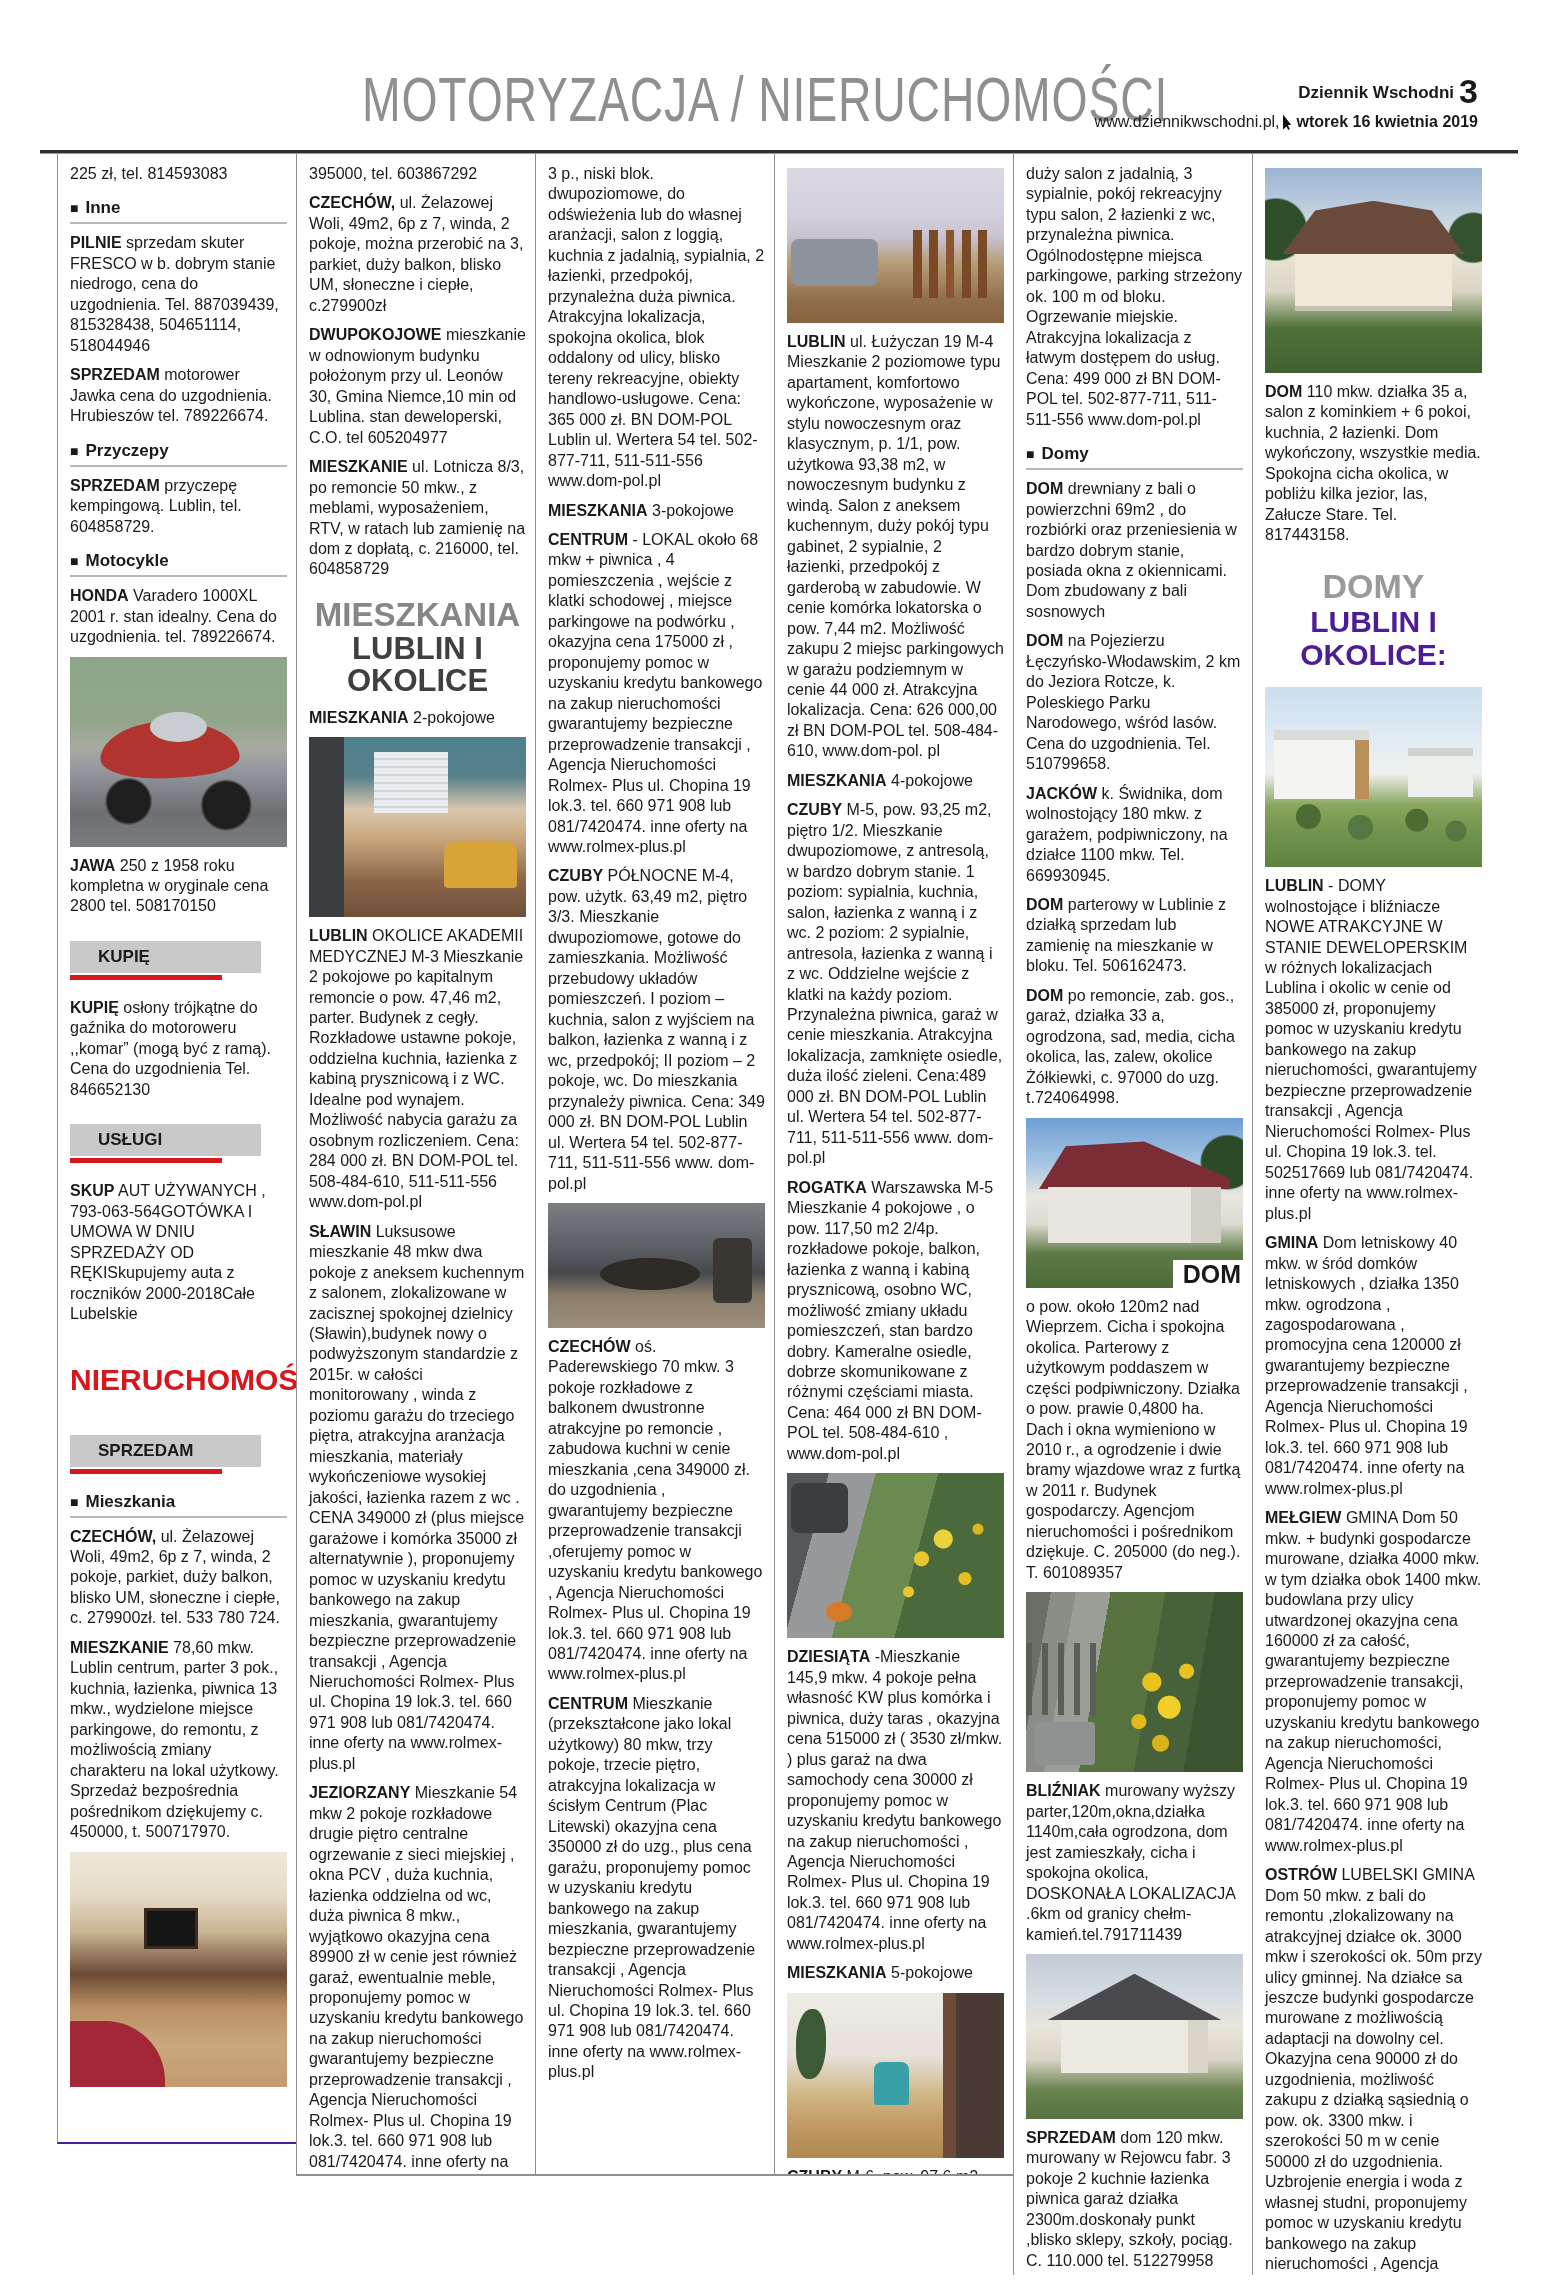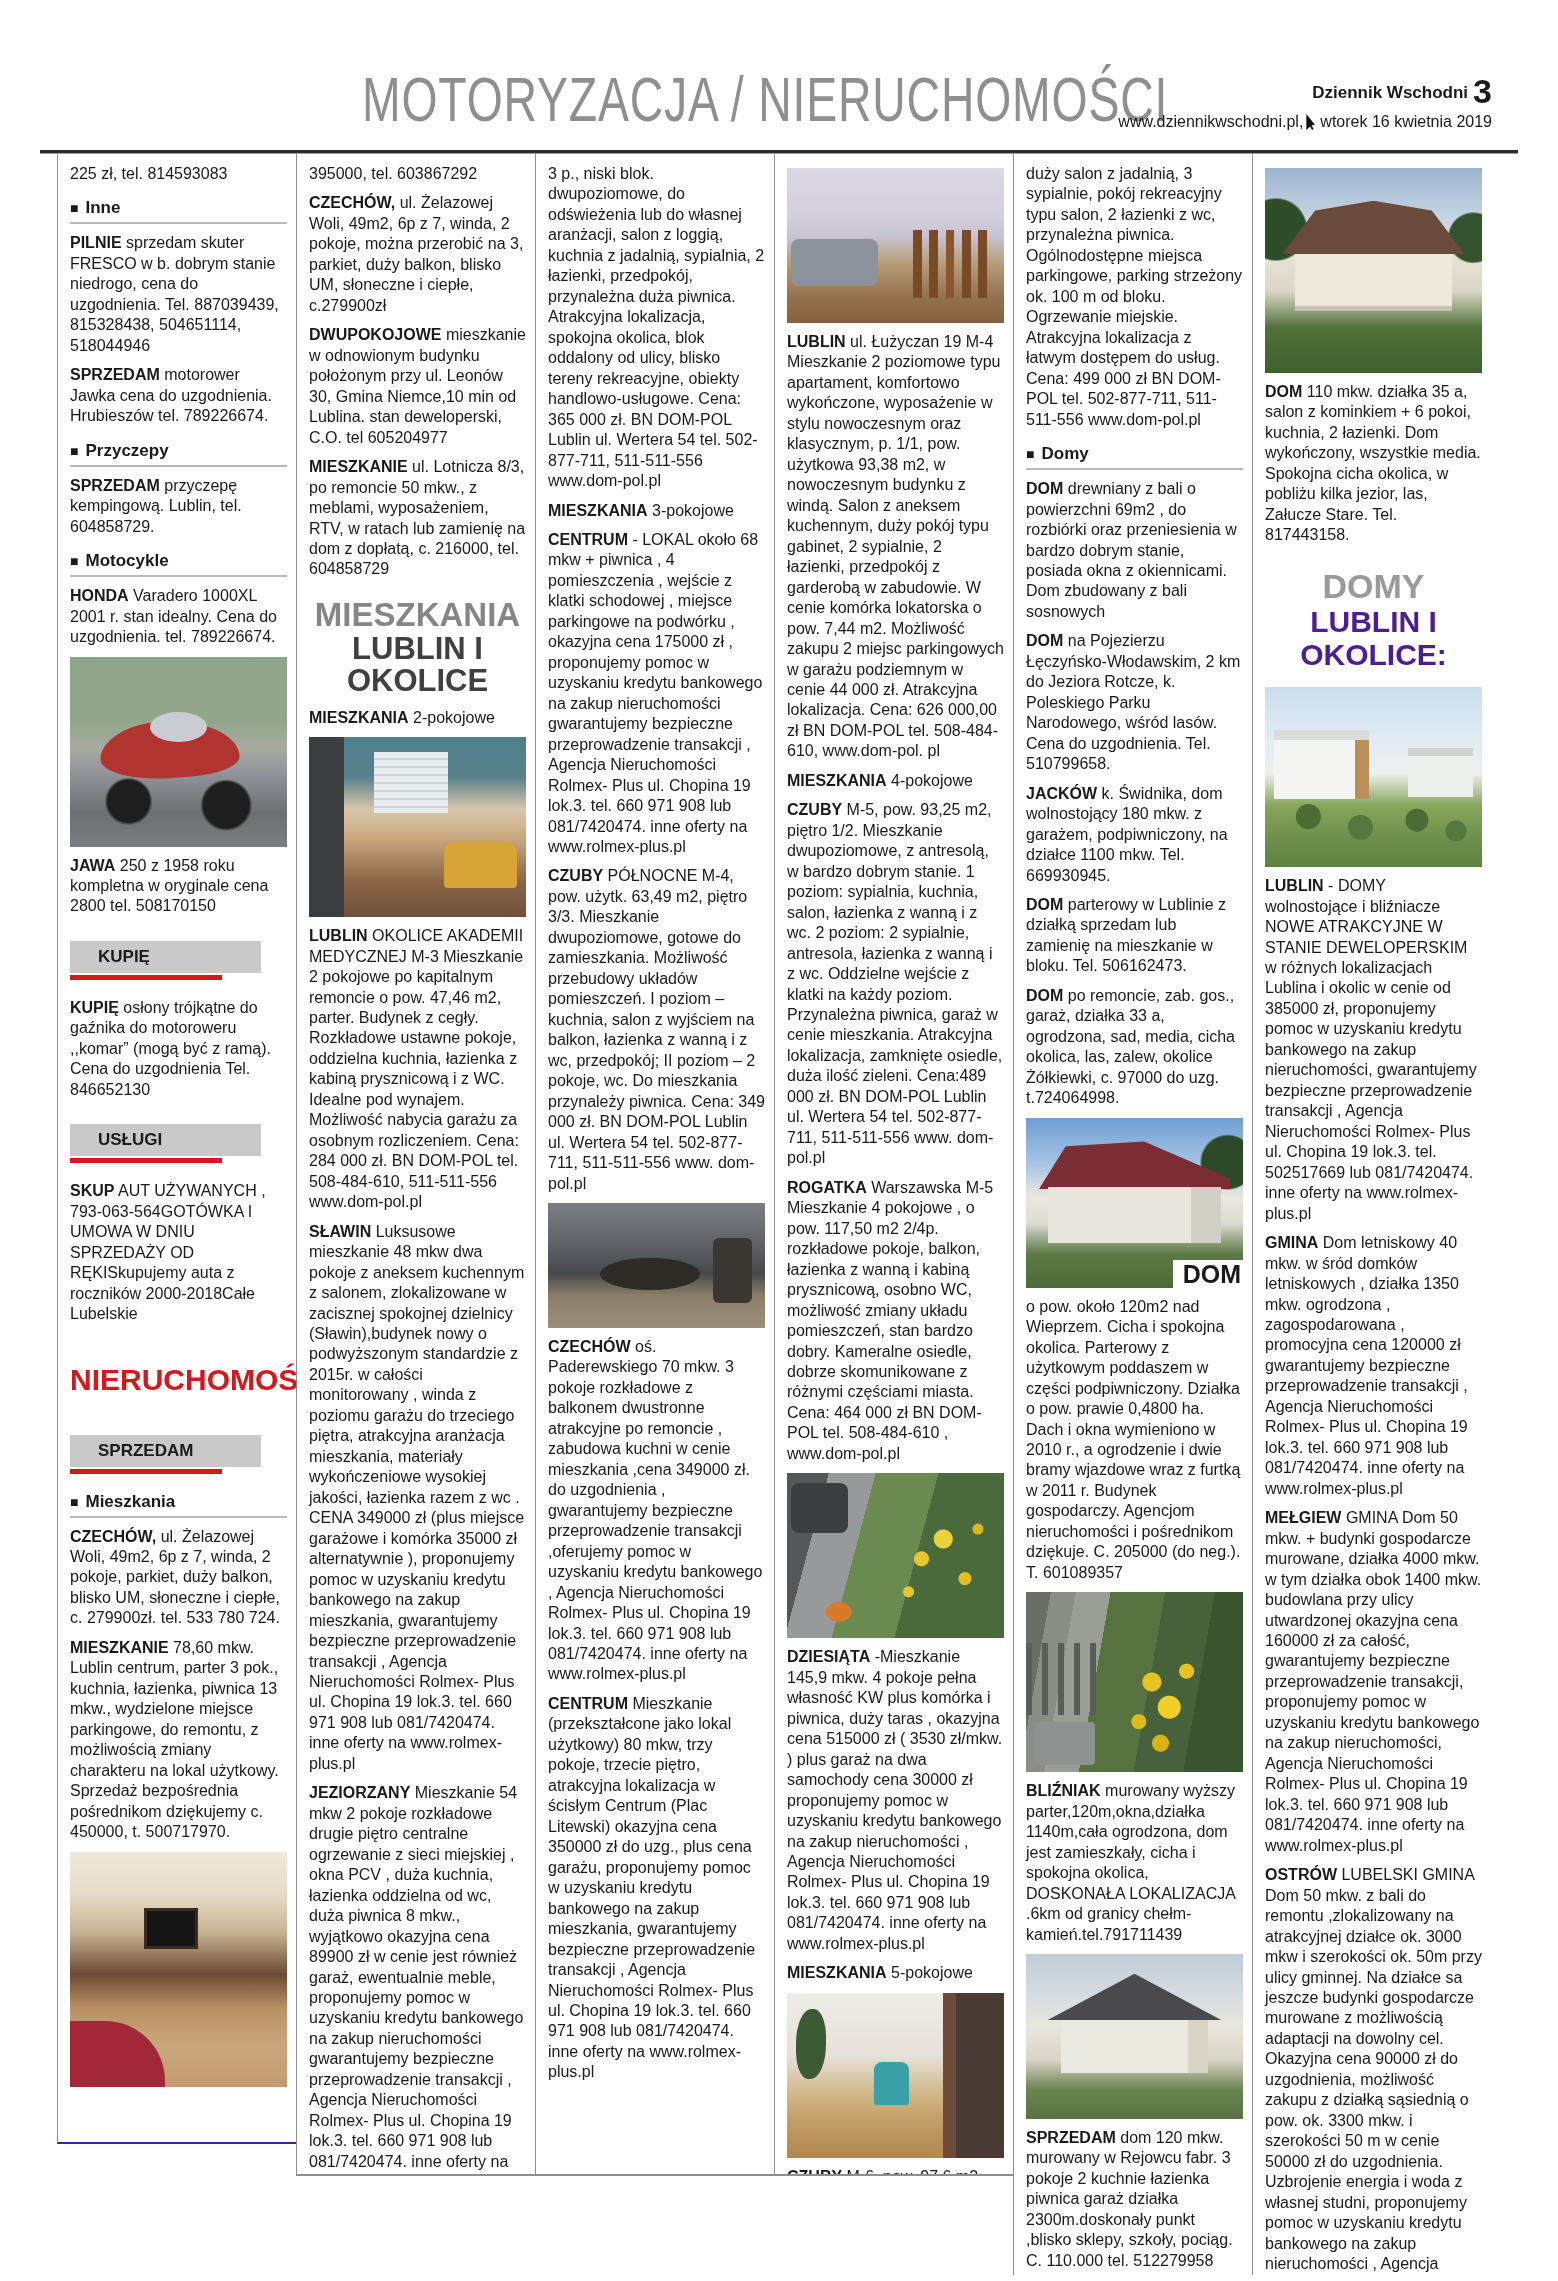--- a/index.html
+++ b/index.html
@@ -2,25 +2,25 @@
 <html><head>
 <meta charset="utf-8">
 <style>
   html,body{margin:0;padding:0;background:#f2f2f2;}
   .page{position:relative;width:1558px;height:2281px;background:#ffffff;overflow:hidden;
         font-family:"Liberation Sans","DejaVu Sans",sans-serif;color:#1a1a1a;}
   
   header{position:relative;height:150px;}
   .section-title{position:absolute;left:362px;top:62px;font-size:58px;font-weight:400;color:#8f8f8f;
         letter-spacing:1px;transform:scale(0.80,1.10);transform-origin:left top;white-space:nowrap;}
-  .masthead{position:absolute;right:66px;top:72px;text-align:right;line-height:1.15;}
+  .masthead{position:absolute;right:80px;top:72px;text-align:right;line-height:1.15;}
   .m-top{font-weight:bold;font-size:17px;}
   .pageno{font-size:34px;font-weight:bold;margin-left:5px;vertical-align:-5px;}
   .m-bottom{font-size:16px;margin-top:2px;}
-  .m-date{font-weight:normal;}
+  .m-date{font-weight:bold;}
   .cursor{display:inline-block;width:11px;height:16px;background:#111;margin:0 3px -3px 3px;
         clip-path:polygon(0 0,0 100%,35% 78%,52% 100%,66% 93%,48% 70%,78% 66%);}
   .rule{height:3px;background:#2e2e2e;border-bottom:1px solid #9a9a9a;margin:0 40px 0 40px;}
   
   .cols{display:grid;grid-template-columns:repeat(6,239px);margin-left:57px;height:2121px;
         align-items:start;overflow:hidden;}
   .col{overflow:hidden;padding:10px 9px 0 12px;border-left:1px solid #8f8f8f;box-sizing:border-box;}
   .col1{height:1990px;border-bottom:2px solid #4c1d95;}
   .col2,.col3,.col4{height:2022px;border-bottom:2px solid #8f8f8f;}
   .col5,.col6{height:2121px;}

